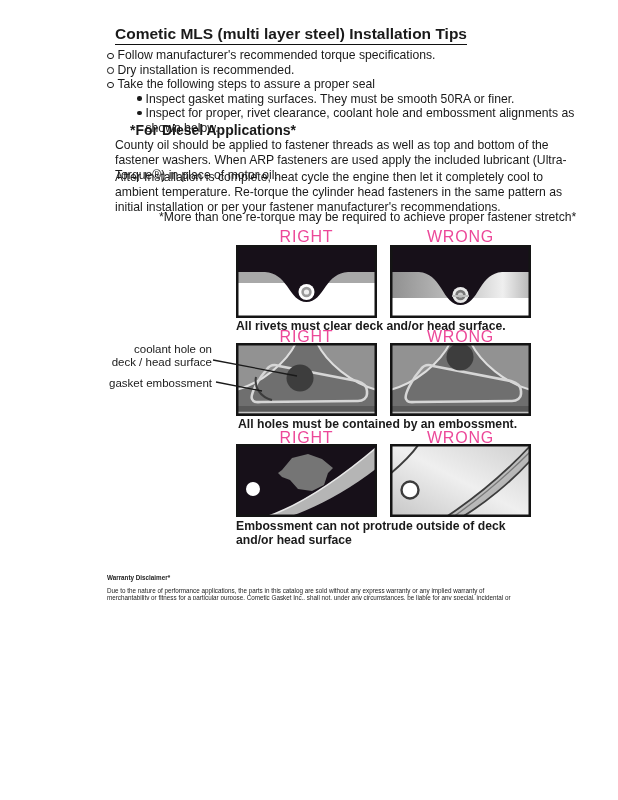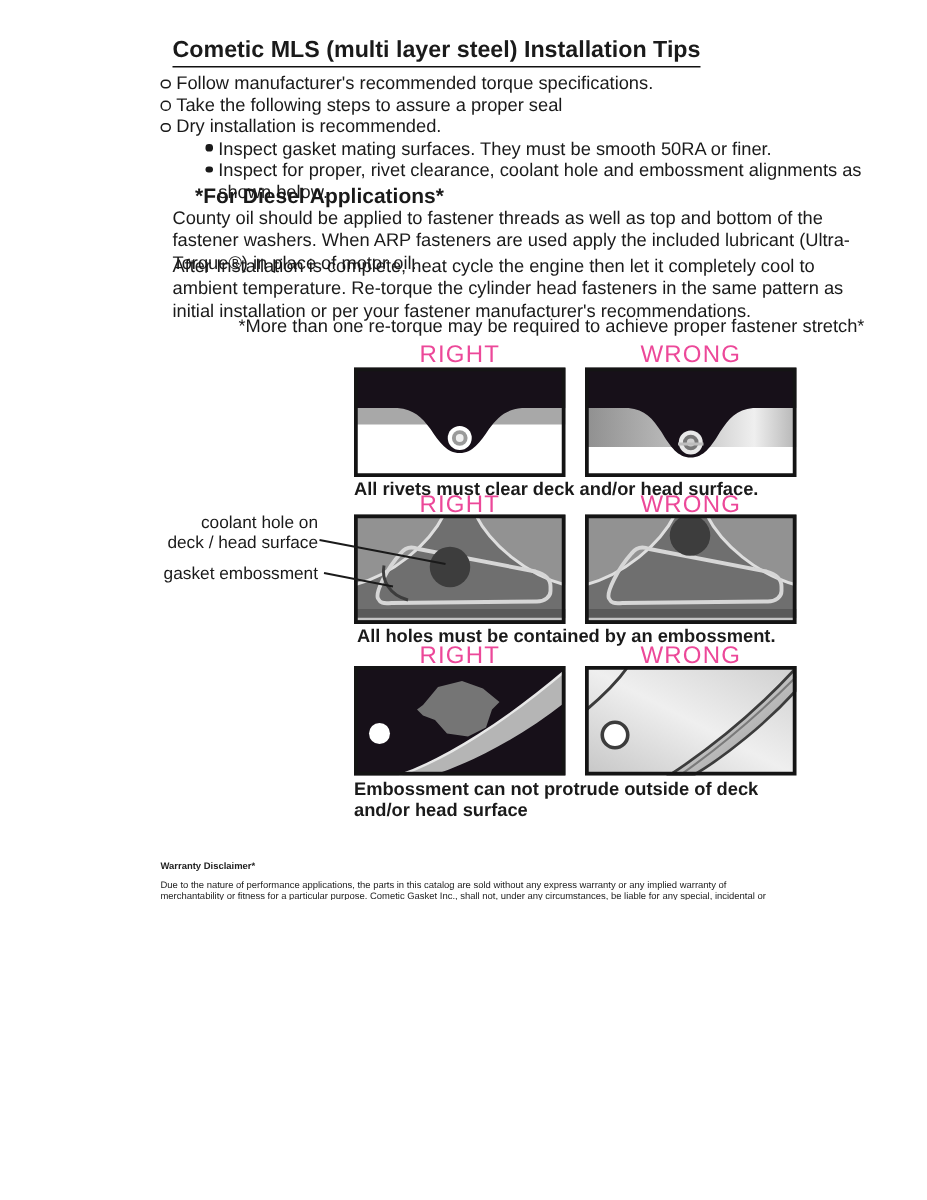--- a/index.html
+++ b/index.html
@@ -60,25 +60,25 @@
 
   <h1 class="title">Cometic MLS (multi layer steel) Installation Tips</h1>
 
   <div class="bullets">
     <div class="brow">
       <span class="b-hollow"></span>
       <span>Follow manufacturer's recommended torque specifications.</span>
     </div>
     <div class="brow">
       <span class="b-hollow"></span>
-      <span>Take the following steps to assure a proper seal</span>
+      <span>Dry installation is recommended.</span>
     </div>
     <div class="brow">
       <span class="b-hollow"></span>
-      <span>Dry installation is recommended.</span>
+      <span>Take the following steps to assure a proper seal</span>
     </div>
     <div class="brow sub">
       <span class="b-fill"></span>
       <span>Inspect gasket mating surfaces.  They must be smooth 50RA or finer.</span>
     </div>
     <div class="brow sub">
       <span class="b-fill"></span>
       <span>Inspect for proper, rivet clearance, coolant hole and embossment alignments as shown below.</span>
     </div>
   </div>

